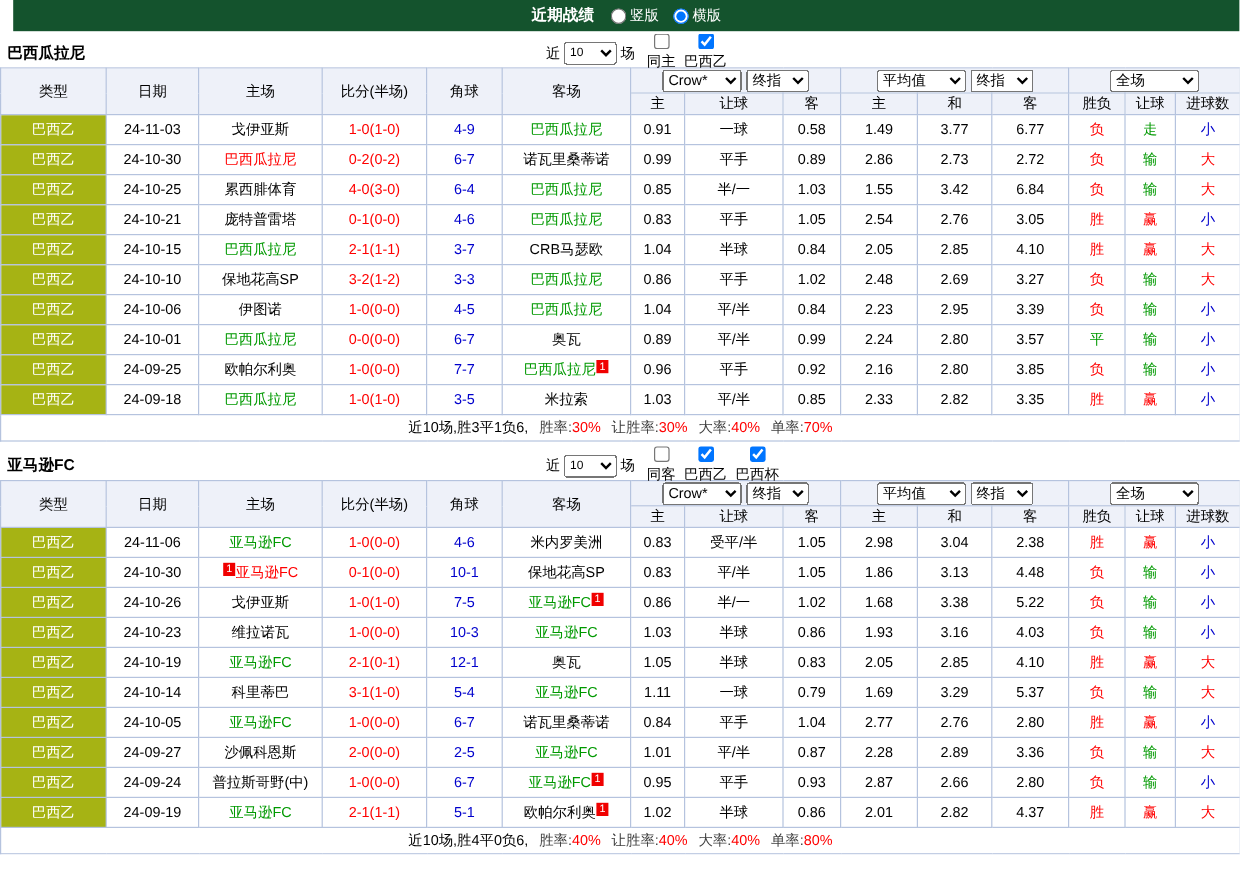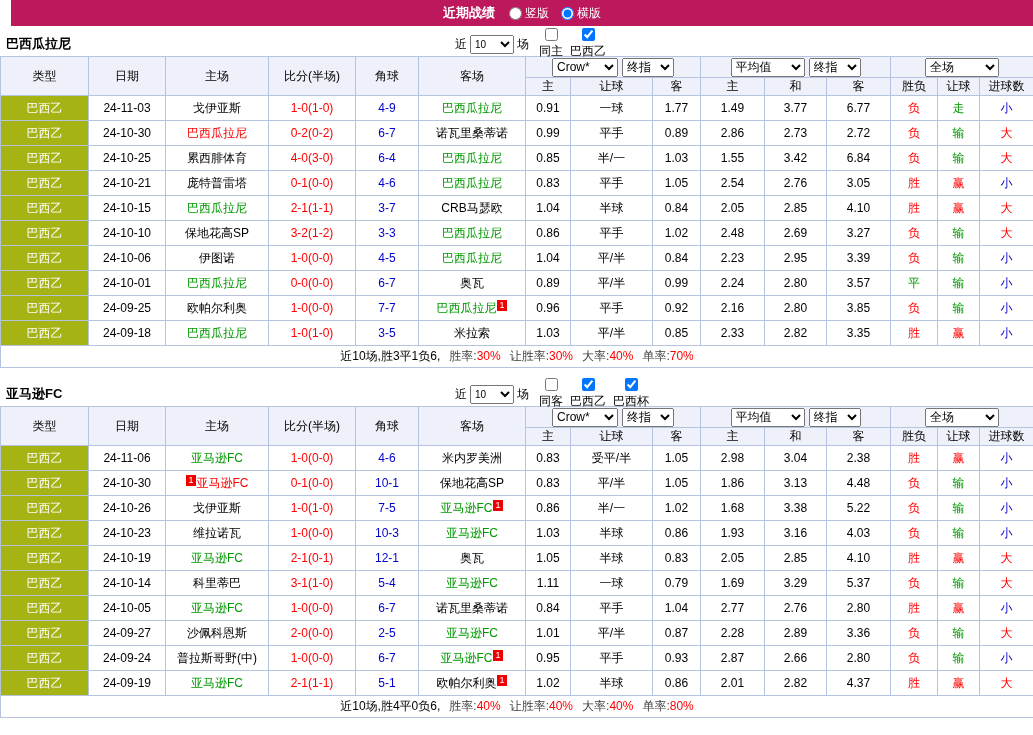--- a/index.html
+++ b/index.html
@@ -6,35 +6,35 @@
   body {
     margin: 0;
     width: 1033px;
     background: #ffffff;
     font-family: "Liberation Sans", "DejaVu Sans", sans-serif;
     font-size: 12px;
     color: #000;
   }
   
   .titlebar {
-    background: #be185d;
+    background: #14532d;
     height: 26px;
     display: flex;
     align-items: center;
     justify-content: center;
     gap: 14px;
     color: #fff;
     margin-left: 11px;
   }
   .titlebar .title { font-weight: bold; font-size: 13px; }
   .titlebar label { display: inline-flex; align-items: center; gap: 3px; cursor: pointer; }
   .titlebar input { margin: 0; }
   
   .section { margin-top: 6px; }
-  .section + .section { margin-top: 14px; }
+  .section + .section { margin-top: 8px; }
   .band { height: 24px; position: relative; display: flex; align-items: center; background: #fff; }
   .band .team { font-weight: bold; font-size: 13px; padding-left: 6px; }
   .filters { position: absolute; left: 455px; display: flex; align-items: center; gap: 3px; white-space: nowrap; }
   .filters select { font-size: 10px; height: 19px; }
   .checks { display: inline-flex; align-items: center; }
   .checks label { display: inline-flex; align-items: center; margin-left: 7px; gap: 2px; cursor: pointer; flex-direction: column; }
   .checks input { margin: 0; }
   
   table { border-collapse: collapse; table-layout: fixed; width: 1033px; }
   th, td {
@@ -174,21 +174,21 @@
     <tbody id="tbody-0">
         <tr>
           <td class="league-cell">巴西乙</td>
           <td>24-11-03</td>
           <td><span class="c-black">戈伊亚斯</span></td>
           <td class="c-red">1-0(1-0)</td>
           <td class="c-blue">4-9</td>
           <td><span class="c-green">巴西瓜拉尼</span></td>
           <td>0.91</td>
           <td>一球</td>
-          <td>1.77</td>
+          <td>0.58</td>
           <td>1.49</td>
           <td>3.77</td>
           <td>6.77</td>
           <td class="c-red">负</td>
           <td class="c-green">走</td>
           <td class="c-blue">小</td>
         </tr>
         <tr>
           <td class="league-cell">巴西乙</td>
           <td>24-10-30</td>

